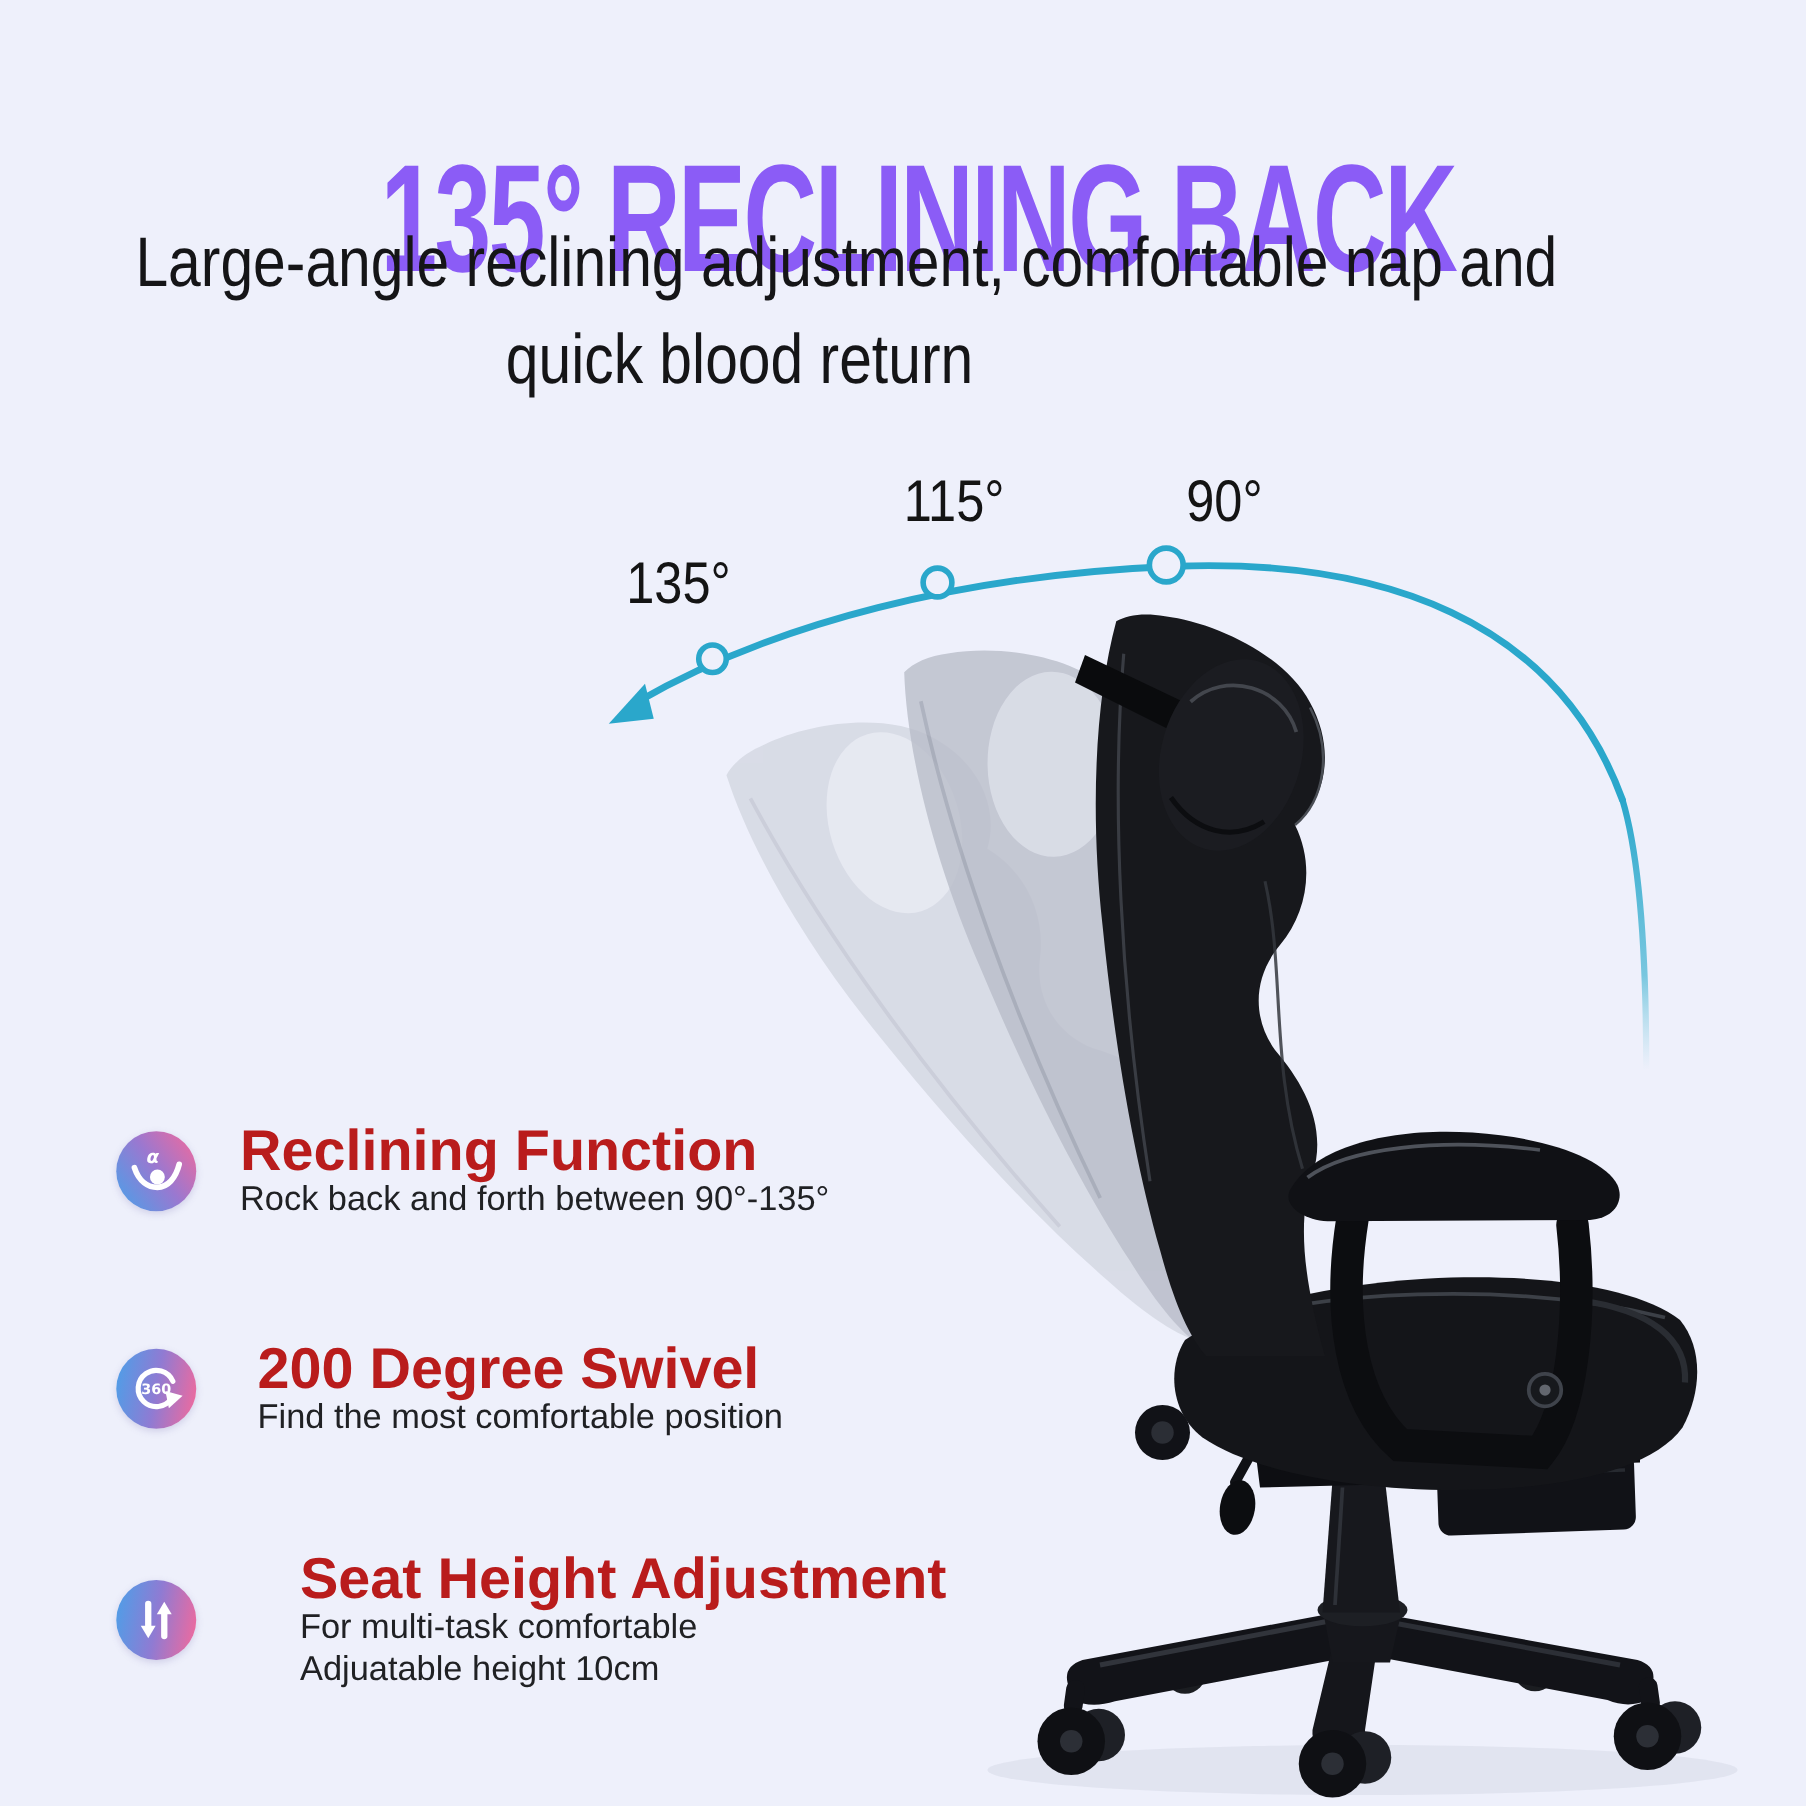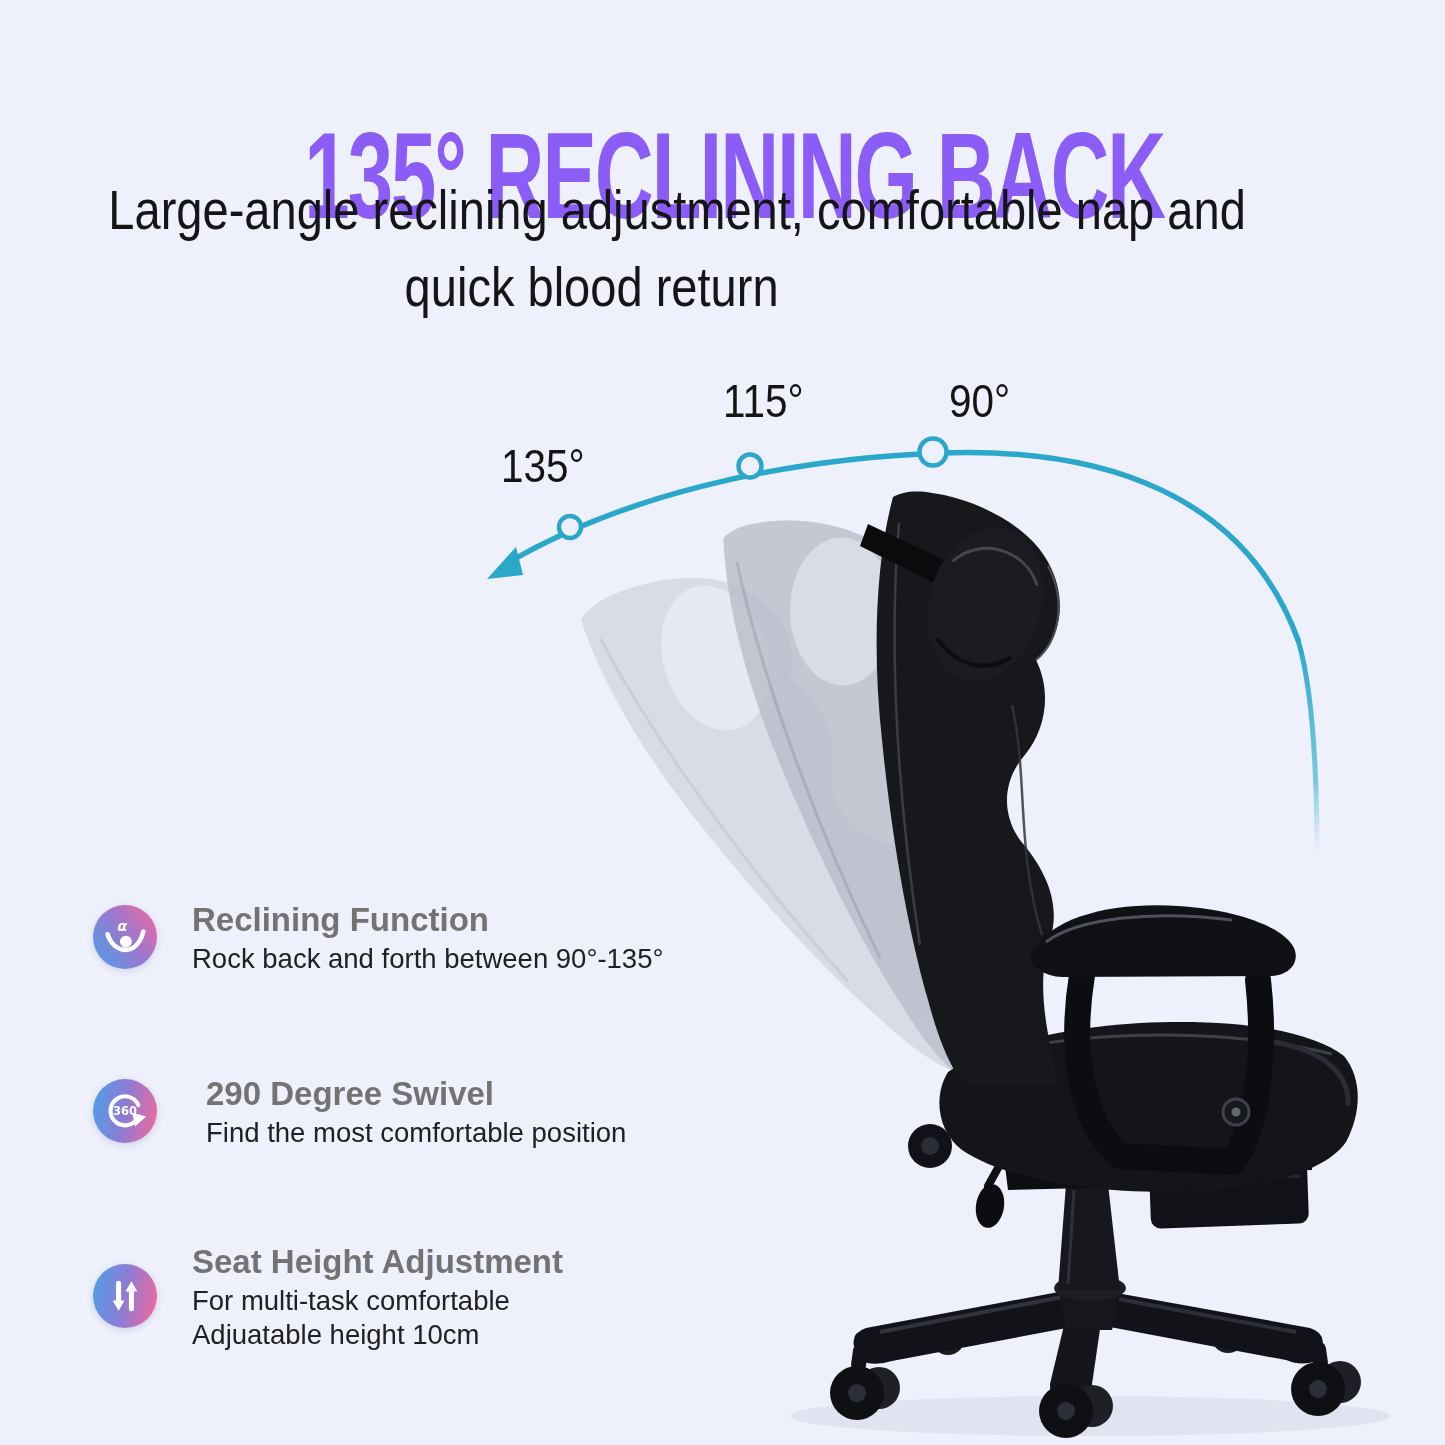--- a/index.html
+++ b/index.html
@@ -51,30 +51,30 @@
   }
   .ficon{
     width:64px;height:64px;border-radius:50%;
     background:linear-gradient(100deg,#4d9fe8 2%,#8f7bd3 50%,#ee6a9e 96%);
     display:flex;align-items:center;justify-content:center;
     flex:0 0 64px;margin-right:35px;
     box-shadow:0 2px 6px rgba(120,110,180,0.25);
   }
   .ficon.rot{background:linear-gradient(55deg,#4d9fe8 4%,#9a78d0 52%,#ee6a9e 96%);}
   .ftitle{
-    font-size:33px;line-height:44px;font-weight:700;color:#737373;
+    font-size:46px;line-height:44px;font-weight:700;color:#b91c1c;
     white-space:nowrap;
   }
   .fdesc{
     font-size:27.5px;line-height:34px;font-weight:400;color:#202124;
     white-space:nowrap;
   }
   #feature-1{top:898px;}
   #feature-2{top:1072px;gap:14px;}
-  #feature-3{top:1240px;}
+  #feature-3{top:1240px;gap:48px;}
 </style>
 </head>
 <body>
 
 <div class="page">
 
   <h1 class="heading"><span class="cond">135° RECLINING BACK</span></h1>
 
   <div class="subtitle">
     <div class="subline"><span class="condN">Large-angle reclining adjustment, comfortable nap and</span></div>
@@ -227,21 +227,21 @@
 
   <div class="feature" id="feature-2">
     <div class="ficon">
       <svg width="44" height="44" viewBox="-24 -24 48 48">
         <path d="M13.4 8.2 A15.8 15.8 0 1 1 14.5 -6.5" stroke="#ffffff" stroke-width="4.5" fill="none" stroke-linecap="round"></path>
         <polygon points="8,2 23,6 11,17" fill="#ffffff"></polygon>
         <text x="0" y="4.5" fill="#ffffff" font-size="12.5" font-weight="700" text-anchor="middle" font-family="DejaVu Sans, sans-serif">360</text>
       </svg>
     </div>
     <div class="ftext">
-      <div class="ftitle">290 Degree Swivel</div>
+      <div class="ftitle">200 Degree Swivel</div>
       <div class="fdesc">Find the most comfortable position</div>
     </div>
   </div>
 
   <div class="feature" id="feature-3">
     <div class="ficon">
       <svg width="44" height="44" viewBox="-24 -24 48 48">
         <path d="M-7 -14 L-7 8" stroke="#ffffff" stroke-width="5.5" stroke-linecap="round"></path>
         <polygon points="-13.5,5 -0.5,5 -7,16" fill="#ffffff"></polygon>
         <path d="M7 14 L7 -8" stroke="#ffffff" stroke-width="5.5" stroke-linecap="round"></path>

